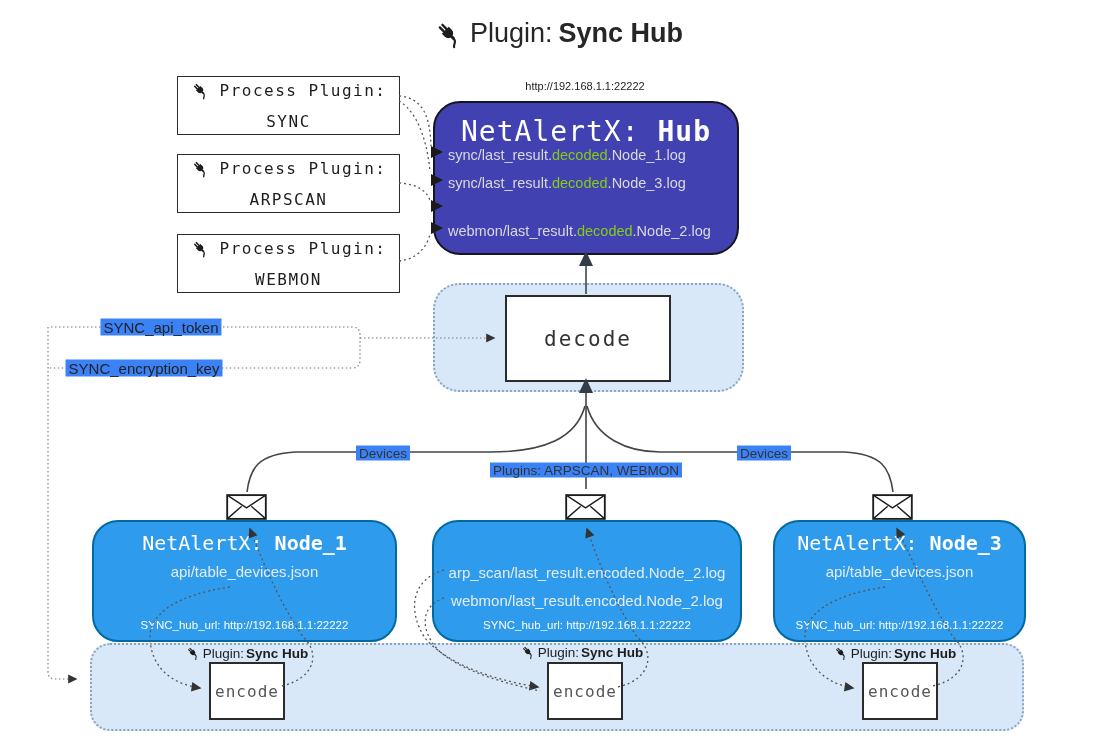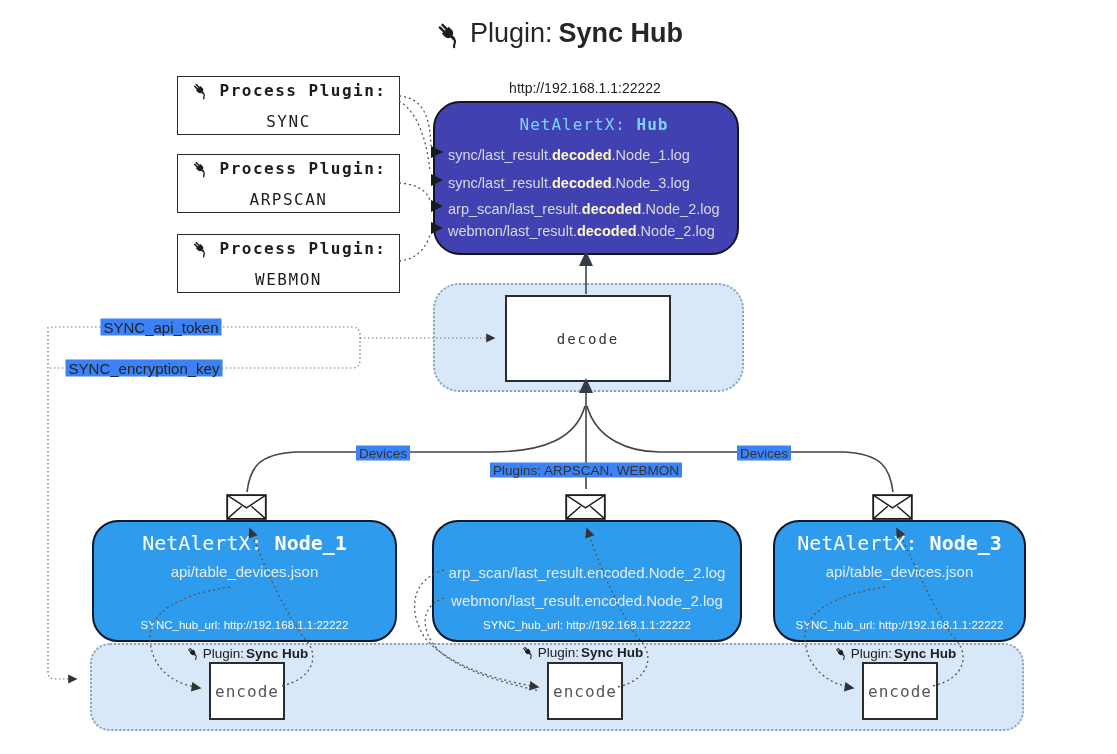--- a/index.html
+++ b/index.html
@@ -12,45 +12,45 @@
 
   
   .main-title{left:0;top:18px;width:100%;display:flex;justify-content:center;align-items:center;
     gap:6px;font-size:27px;color:#262626;}
   .main-title b{font-weight:bold;}
 
   
   .pbox{left:177px;width:221px;height:57px;border:1.6px solid #2b2b2b;background:#fff;
     display:flex;flex-direction:column;justify-content:center;align-items:center;
     font-size:16px;letter-spacing:1.5px;color:#1d1d1d;}
-  .pbox .row1{display:flex;align-items:flex-start;gap:10px;font-weight:bold;}
+  .pbox .row1{display:flex;align-items:flex-start;gap:10px;}
   .pbox .row2{margin-top:12px;}
 
   
-  .hub-url{left:434px;top:80px;width:302px;text-align:center;font-size:14px;color:#222;}
+  .hub-url{left:434px;top:80px;width:302px;text-align:center;font-size:11px;color:#222;}
   .hub-box{left:433px;top:101px;width:302px;height:150px;background:var(--hub,#4141b2);
     border:2px solid #15151d;border-radius:27px;}
-  .hub-title{left:8px;top:12px;width:100%;text-align:center;color:#7dd3fc;font-size:16px;letter-spacing:1px;}
+  .hub-title{left:0;top:12px;width:100%;text-align:center;color:#ffffff;font-size:28px;letter-spacing:1px;}
   .hub-title b{font-weight:bold;}
   .hub-log{left:13px;height:18px;line-height:18px;font-size:14.5px;color:#d9d9dd;white-space:nowrap;}
-  .hub-log b{font-weight:bold;color:#fef9c3;}
+  .hub-log b{font-weight:normal;color:#84cc16;}
 
   
   .band{background:var(--band,#d8e8f9);border:2px dotted #8ba4bf;}
   .decode-band{left:433px;top:283px;width:307px;height:105px;border-radius:26px;}
   .iobox{background:#fff;border:2px solid #2b2b2b;display:flex;align-items:center;justify-content:center;}
-  .decode-box{left:505px;top:295px;width:162px;height:83px;font-size:14px;letter-spacing:2px;color:#333;}
+  .decode-box{left:505px;top:295px;width:162px;height:83px;font-size:21px;letter-spacing:2px;color:#333;}
 
   
   .wire-label{background:#3b82f6;padding:0 3px;white-space:nowrap;transform:translate(-50%,-50%);}
   .key-label{font-size:15px;color:#222;}
   .edge-label{font-size:13.5px;color:#333;}
 
   
-  .node-box{top:520px;height:118px;background:var(--node,#2f9bec);border:2px solid #0f172a;
+  .node-box{top:520px;height:118px;background:var(--node,#2f9bec);border:2px solid #0369a1;
     border-radius:26px;color:#fff;}
   .node-title{left:0;top:9px;width:100%;text-align:center;font-size:20px;color:#fff;white-space:nowrap;}
   .node-title b{font-weight:bold;}
   .node-file{left:0;width:100%;text-align:center;font-size:15px;color:#e4ecf5;white-space:nowrap;}
   .node-url{left:0;bottom:9px;width:100%;text-align:center;font-size:11.5px;color:#fdfdfd;white-space:nowrap;}
 
   
   .encode-band{left:90px;top:643px;width:930px;height:84px;border-radius:20px;}
   .encode-box{top:662px;width:72px;height:54px;font-size:16px;letter-spacing:1px;color:#555;}
   .plugin-mini{font-size:13.5px;color:#1d1d1d;display:flex;align-items:center;gap:2px;
@@ -118,21 +118,20 @@
     <div class="row2">WEBMON</div>
   </div>
 
   <div class="abs hub-url">http://192.168.1.1:22222</div>
   <div class="abs hub-box">
     <div class="abs hub-title mono">
       <span>NetAlertX: </span><b>Hub</b>
     </div>
     <div class="abs hub-log" style="top:43px"><span>sync/last_result.</span><b>decoded</b><span>.Node_1.log</span></div>
     <div class="abs hub-log" style="top:71px"><span>sync/last_result.</span><b>decoded</b><span>.Node_3.log</span></div>
-    <div class="abs hub-log" style="top:97px"><span>arp_scan/last_result.</span><b>decoded</b><span>.Node_2.log</span></div>
     <div class="abs hub-log" style="top:119px"><span>webmon/last_result.</span><b>decoded</b><span>.Node_2.log</span></div>
   </div>
 
   <div class="abs band decode-band"></div>
   <div class="abs iobox decode-box mono">
     <span>decode</span>
   </div>
 
   <div class="abs node-box" style="left:92px;width:301px">
     <div class="abs node-title mono"><span>NetAlertX: </span><b>Node_1</b></div>

